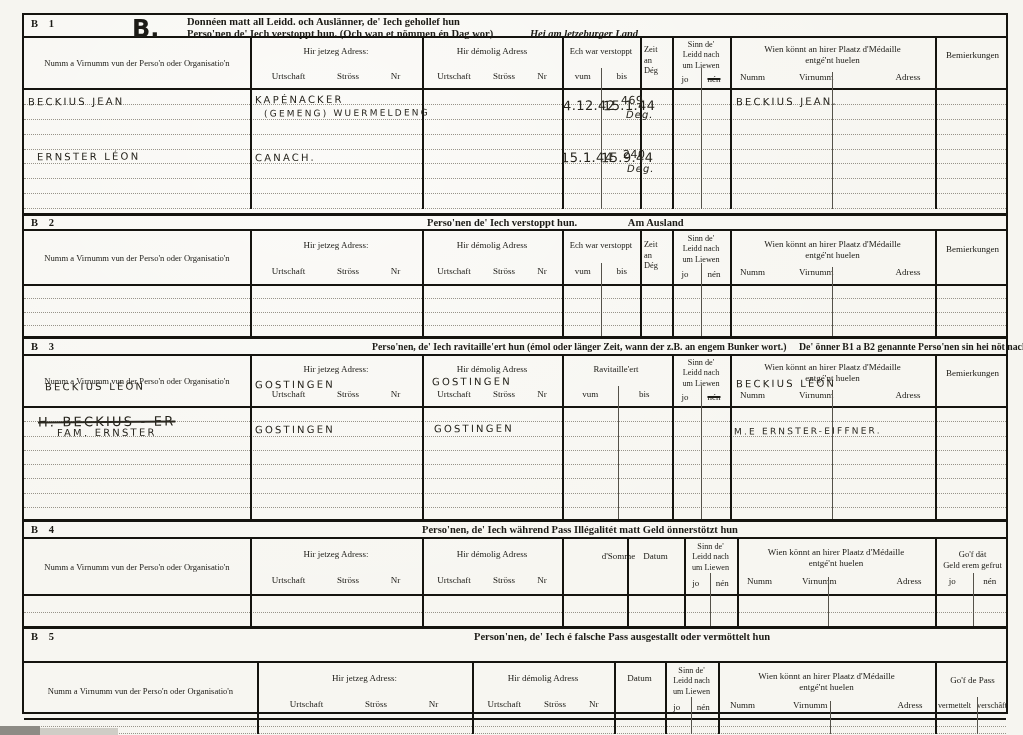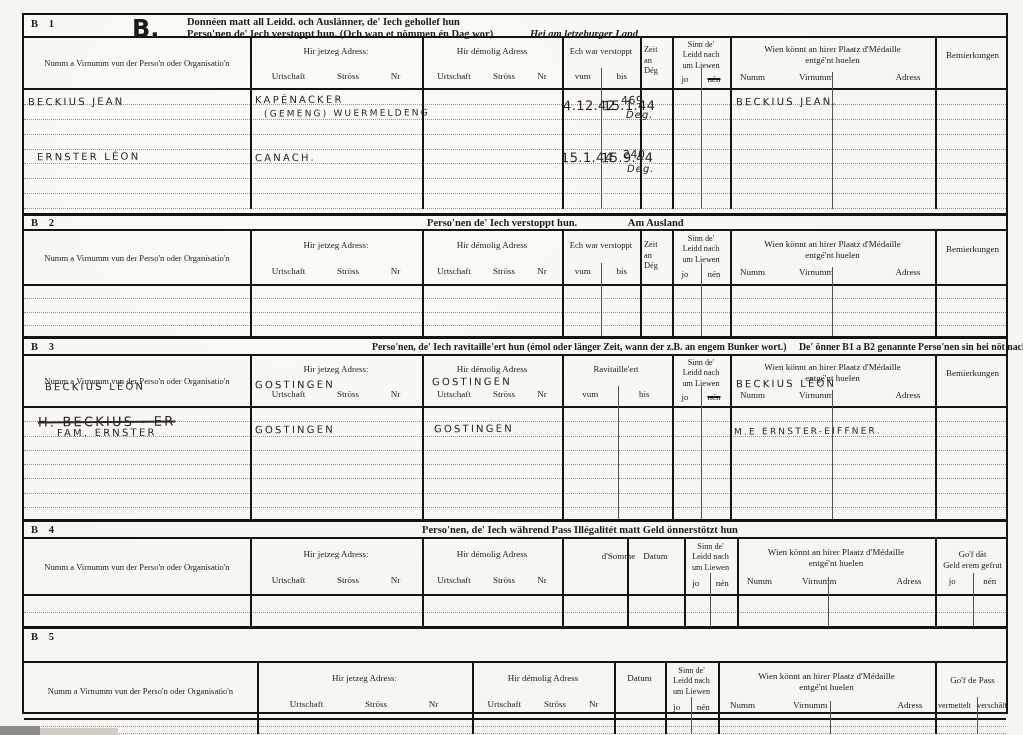--- a/index.html
+++ b/index.html
@@ -355,20 +355,21 @@
         <div class="vline" style="left:911px; top:0; bottom:0;"></div>
         <div class="vline thin" style="left:686px; top:34px; bottom:0;"></div>
         <div class="vline thin" style="left:804px; top:38px; bottom:0;"></div>
         <div class="vline thin" style="left:949px; top:34px; bottom:0;"></div>
       </div>
     </div>
 
     <div class="sec sec-bordertop" style="top:611px; height:88px;">
       <div class="sec-top" style="height:34px;">
         <span class="sec-label" style="top:2px;">B 5</span>
+        <div class="sec-title-text" style="left:450px; top:2px;">Person'nen, de' Iech é falsche Pass ausgestallt oder  vermöttelt hun</div>
       </div>
       <div class="sec-grid" style="height:71px;">
         <div class="hdr" style="height:57px;">
           <div class="hc center" style="left:4px; width:225px; top:23px; font-size:8.6px;">Numm a Virnumm vun der Perso'n oder Organisatio'n</div>
           <div class="hc center nowrap" style="left:233px; width:215px; top:10px;">Hir jetzeg Adress:</div>
           <div class="hc-sub" style="left:245px; width:190px; bottom:9px;">
             <span>Urtschaft</span>
             <span>Ströss</span>
             <span>Nr</span>
           </div>

